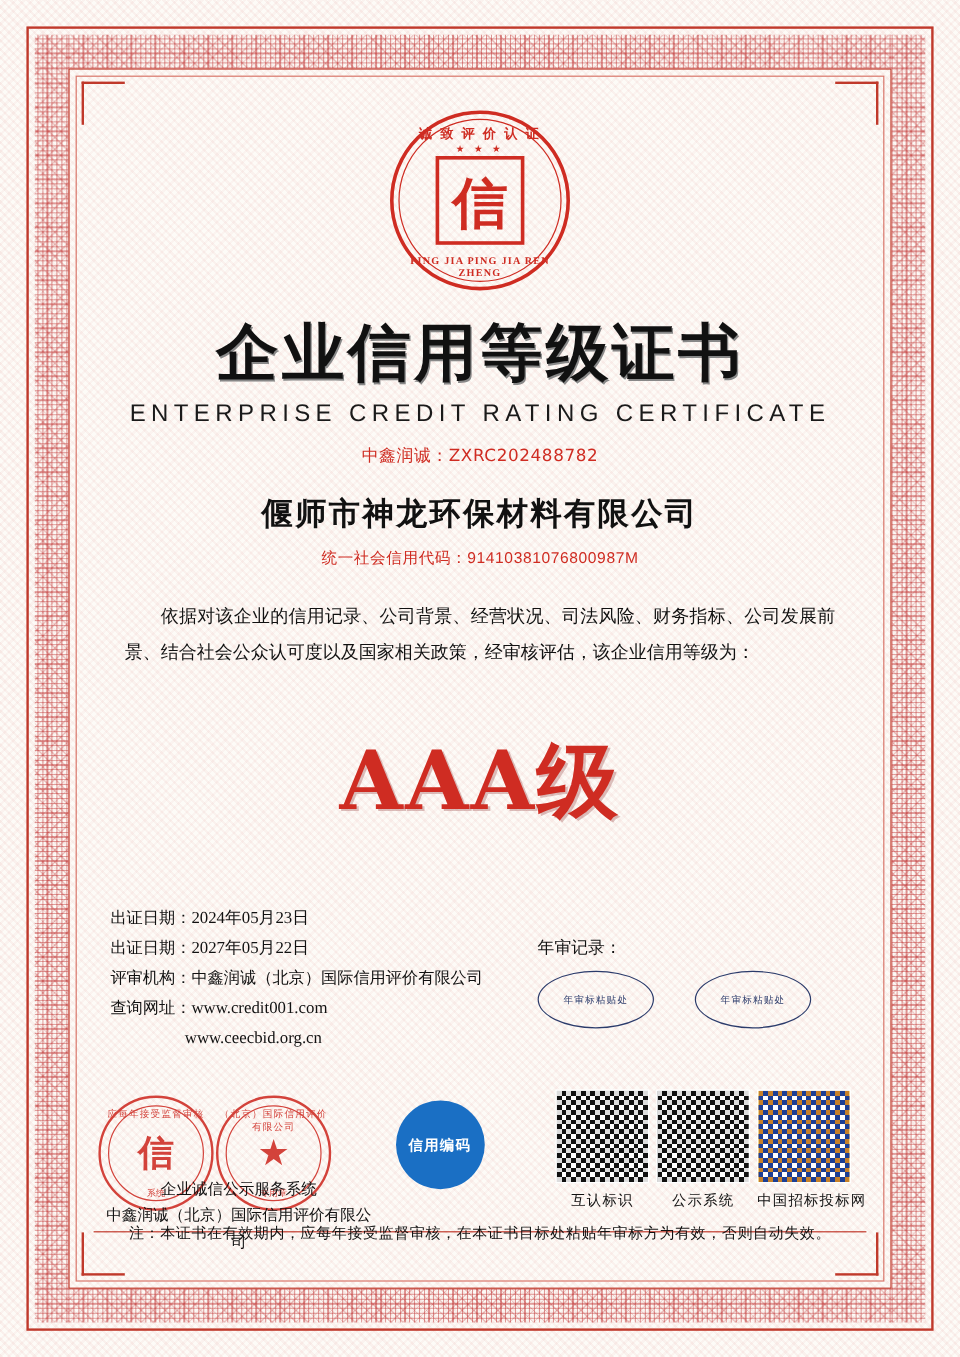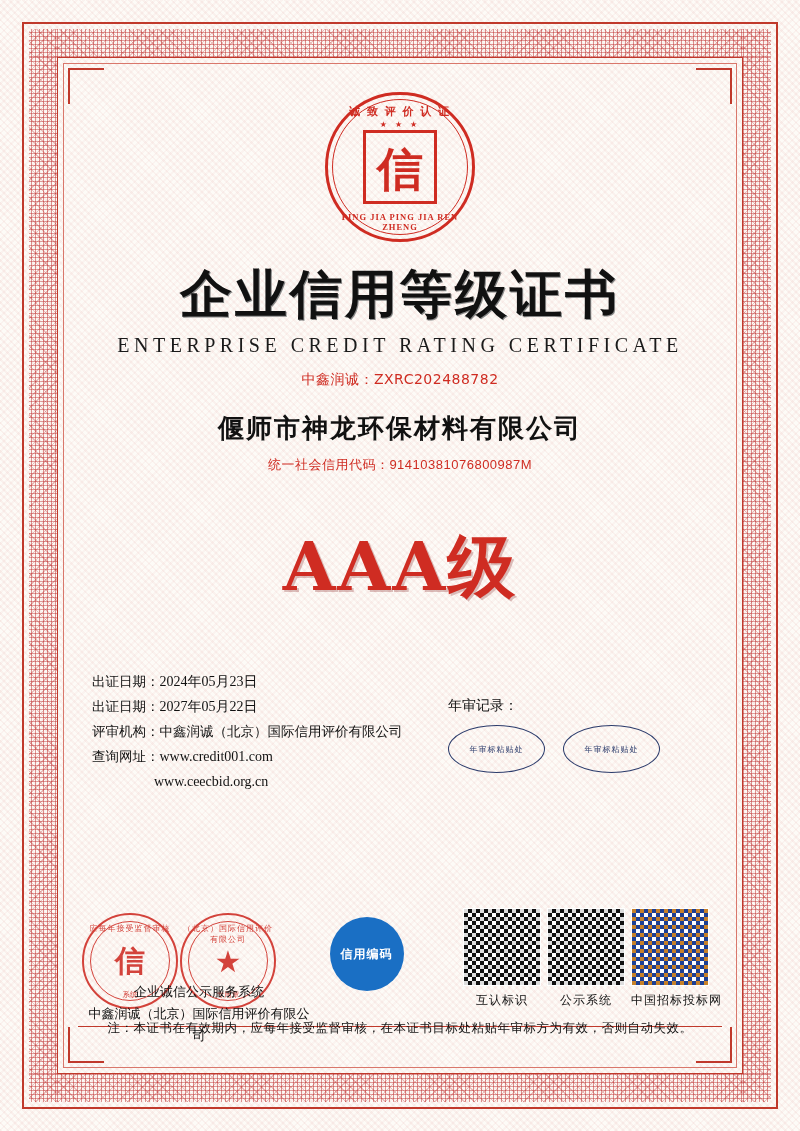--- a/index.html
+++ b/index.html
@@ -139,21 +139,21 @@
     margin-top: 18px;
     font-family: "DejaVu Sans", sans-serif;
     font-weight: bold;
     font-size: 52px;
     letter-spacing: 3px;
     color: #111;
     text-shadow: 1px 1px 0 #888;
   }
   .title-en {
     margin-top: 4px;
-    font-family: Liberation Serif, serif;
+    font-family: Liberation Sans, sans-serif;
     font-size: 20px;
     letter-spacing: 4.5px;
     color: #1a1a1a;
   }
   .cert-no {
     margin-top: 14px;
     font-family: "DejaVu Sans", sans-serif;
     font-size: 14px;
     color: #cf2c22;
     letter-spacing: 0.5px;
@@ -223,21 +223,21 @@
     padding-top: 28px;
   }
   .annual-label {
     font-family: Liberation Sans, sans-serif;
     font-size: 14px;
     color: #111;
     margin-bottom: 10px;
   }
   .annual-slots {
     display: flex;
-    gap: 18px;
+    gap: 34px;
   }
   .annual-slot {
     width: 95px;
     height: 46px;
     border: 1px solid #2b3b6b;
     border-radius: 50%;
     display: flex;
     align-items: center;
     justify-content: center;
     font-family: "DejaVu Sans", sans-serif;
@@ -406,20 +406,21 @@
 
     <div class="cert-no">
       <span>中鑫润诚：</span><span>ZXRC202488782</span>
     </div>
 
     <div class="company">偃师市神龙环保材料有限公司</div>
     <div class="uscc">
       <span>统一社会信用代码：</span><span>91410381076800987M</span>
     </div>
 
+    <div class="statement">依据对该企业的信用记录、公司背景、经营状况、司法风险、财务指标、公司发展前景、结合社会公众认可度以及国家相关政策，经审核评估，该企业信用等级为：</div>
 
     <div class="grade">AAA级</div>
 
     <div class="details-row">
       <div class="details-left">
         <div>
           <span>出证日期：</span><span class="val-serif">2024年05月23日</span>
         </div>
         <div>
           <span>出证日期：</span><span class="val-serif">2027年05月22日</span>

